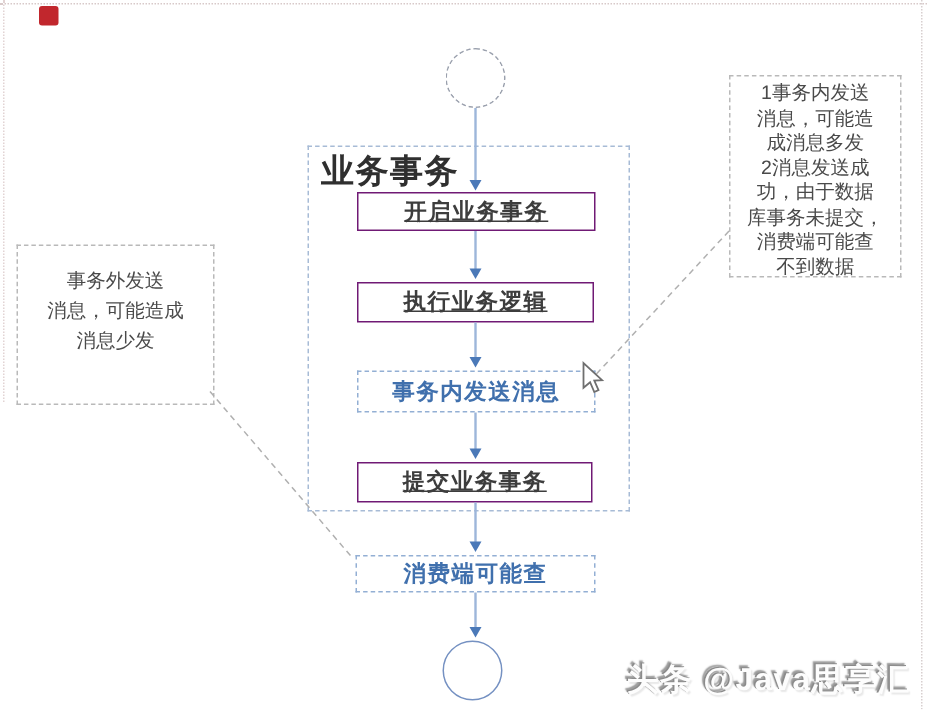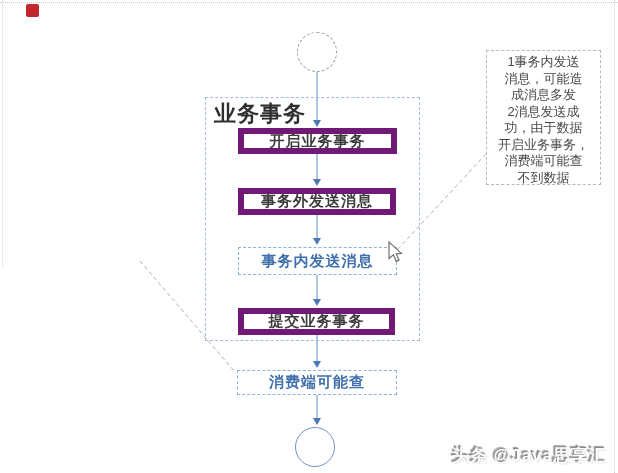--- a/index.html
+++ b/index.html
@@ -35,41 +35,41 @@
   .tx-title {
     position:absolute; left:8px; top:1px;
     font-size:22px; font-weight:bold; color:#2f2f2f; letter-spacing:1px;
   }
 
   .step {
     position:absolute; display:flex; align-items:center; justify-content:center;
     background:#fff; font-size:15px; font-weight:600; color:#3d3d3d;
     letter-spacing:1px; white-space:nowrap;
   }
-  .step.solid  { border:6px solid #701a75; }
+  .step.solid  { border:1px solid #701a75;text-decoration:underline; }
   .step.dashed { border:1px dashed #93afd4; color:#4070ad; }
 
   .step.s1 { left:238px; top:128px; width:159px; height:26px; }
   .step.s2 { left:238px; top:188px; width:158px; height:27px; }
   .step.s3 { left:238px; top:247px; width:159px; height:28px; }
   .step.s4 { left:238px; top:308px; width:157px; height:27px; }
   .step.s5 { left:237px; top:370px; width:160px; height:25px; }
 
   .note {
     position:absolute; border:1px dashed #b9b9b9; background:#fff;
     font-size:13px; color:#4a4a4a; text-align:center; white-space:pre-line;
   }
   .note.left  { left:11px; top:163px; width:132px; height:107px; padding-top:13px; line-height:1.55; }
   .note.right { left:486px; top:50px; width:115px; height:135px; padding-top:3px; line-height:1.27; }
 
   svg.overlay { position:absolute; left:0; top:0; width:618px; height:473px; pointer-events:none; }
 
   .watermark {
     position:absolute; right:11px; bottom:6px;
-    font-size:17px; font-weight:bold; letter-spacing:1px;
+    font-size:21px; font-weight:bold; letter-spacing:1px;
     color:#fdfdfd;
     text-shadow:-1px -1px 0 #8b8b8b, -2px -2px 1px #9a9a9a, 1px 1px 1px #e8e8e8;
     white-space:nowrap;
   }
 </style>
 </head>
 <body>
 
 <div class="canvas">
 
@@ -79,33 +79,36 @@
 
   <div class="red-marker"></div>
 
   <div class="node-circle start"></div>
 
   <div class="tx-container">
     <div class="tx-title">业务事务</div>
   </div>
 
   <div class="step solid s1">开启业务事务</div>
-  <div class="step solid s2">事务外发送消息</div>
+  <div class="step solid s2">执行业务逻辑</div>
   <div class="step solid s4">提交业务事务</div>
   <div class="step dashed s3">事务内发送消息</div>
   <div class="step dashed s5">消费端可能查</div>
 
   <div class="node-circle end"></div>
 
+  <div class="note left">事务外发送
+消息，可能造成
+消息少发</div>
   <div class="note right">1事务内发送
 消息，可能造
 成消息多发
 2消息发送成
 功，由于数据
-开启业务事务，
+库事务未提交，
 消费端可能查
 不到数据</div>
 
   <svg class="overlay" viewBox="0 0 618 473" xmlns="http://www.w3.org/2000/svg">
 
     <g stroke="#9db6da" stroke-width="1.6">
       <line x1="317" y1="72" x2="317" y2="121"></line>
       <line x1="317" y1="154" x2="317" y2="180"></line>
       <line x1="317" y1="215" x2="317" y2="239"></line>
       <line x1="317" y1="275" x2="317" y2="300"></line>

